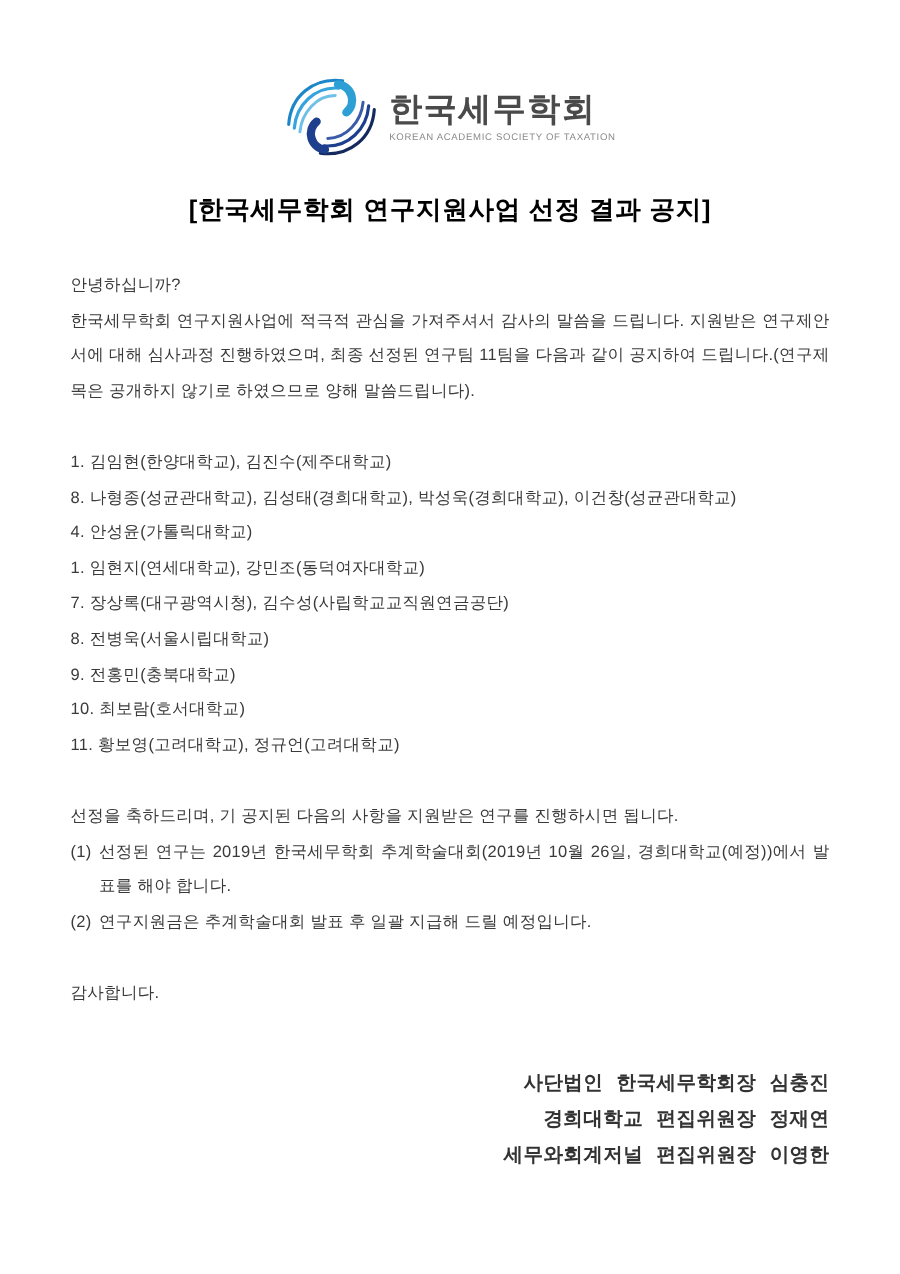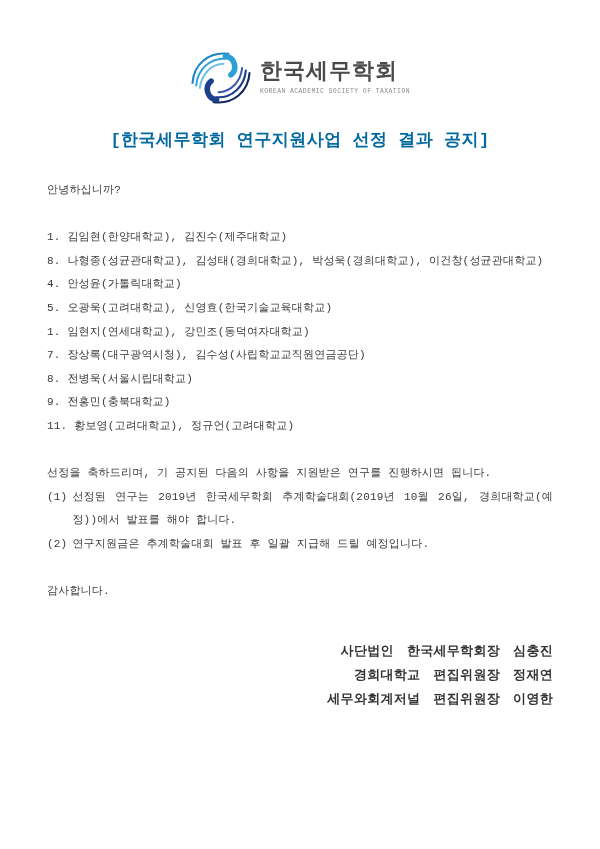--- a/index.html
+++ b/index.html
@@ -7,21 +7,21 @@
     padding: 0;
     background: #ffffff;
   }
   .page {
     width: 600px;
     height: 849px;
     margin: 0 auto;
     background: #ffffff;
     box-sizing: border-box;
     padding: 44px 47px 0 47px;
-    font-family: Liberation Mono, monospace;
+    font-family: Liberation Sans, sans-serif;
     color: #3a3a3a;
     overflow: hidden;
   }
 
   
   .logo-row {
     display: flex;
     justify-content: center;
     align-items: center;
     gap: 8px;
@@ -43,21 +43,21 @@
     letter-spacing: 0.45px;
     margin-top: 3px;
     white-space: nowrap;
   }
 
   
   .doc-title {
     text-align: center;
     font-size: 17px;
     font-weight: bold;
-    color: #0369a1;
+    color: #000000;
     letter-spacing: 0.5px;
     margin: 14px 0 0 0;
   }
 
   
   .body-text {
     font-size: 11px;
     line-height: 23.6px;
     letter-spacing: 0.2px;
   }
@@ -120,30 +120,31 @@
     </svg>
     <div class="logo-text">
       <div class="logo-ko">한국세무학회</div>
       <div class="logo-en">KOREAN ACADEMIC SOCIETY OF TAXATION</div>
     </div>
   </div>
 
   <div class="doc-title">[한국세무학회 연구지원사업 선정 결과 공지]</div>
 
   <div class="body-text greeting">안녕하십니까?</div>
+  <div class="body-text intro">한국세무학회 연구지원사업에 적극적 관심을 가져주셔서 감사의 말씀을 드립니다. 지원받은 연구제안서에 대해 심사과정 진행하였으며, 최종 선정된 연구팀 11팀을 다음과 같이 공지하여 드립니다.(연구제목은 공개하지 않기로 하였으므로 양해 말씀드립니다).</div>
 
   <div class="body-text team-list">
     <div class="team-item">1. 김임현(한양대학교), 김진수(제주대학교)</div>
     <div class="team-item">8. 나형종(성균관대학교), 김성태(경희대학교), 박성욱(경희대학교), 이건창(성균관대학교)</div>
     <div class="team-item">4. 안성윤(가톨릭대학교)</div>
-    <div class="team-item">5. 오광욱(고려대학교), 신영효(한국기술교육대학교)</div>
     <div class="team-item">1. 임현지(연세대학교), 강민조(동덕여자대학교)</div>
     <div class="team-item">7. 장상록(대구광역시청), 김수성(사립학교교직원연금공단)</div>
     <div class="team-item">8. 전병욱(서울시립대학교)</div>
     <div class="team-item">9. 전홍민(충북대학교)</div>
+    <div class="team-item">10. 최보람(호서대학교)</div>
     <div class="team-item">11. 황보영(고려대학교), 정규언(고려대학교)</div>
   </div>
 
   <div class="body-text congrats">선정을 축하드리며, 기 공지된 다음의 사항을 지원받은 연구를 진행하시면 됩니다.</div>
   <div class="body-text notice-item">
     <span class="notice-label">(1)</span>
     <span class="notice-body">선정된 연구는 2019년 한국세무학회 추계학술대회(2019년 10월 26일, 경희대학교(예정))에서 발표를 해야 합니다.</span>
   </div>
   <div class="body-text notice-item">
     <span class="notice-label">(2)</span>

